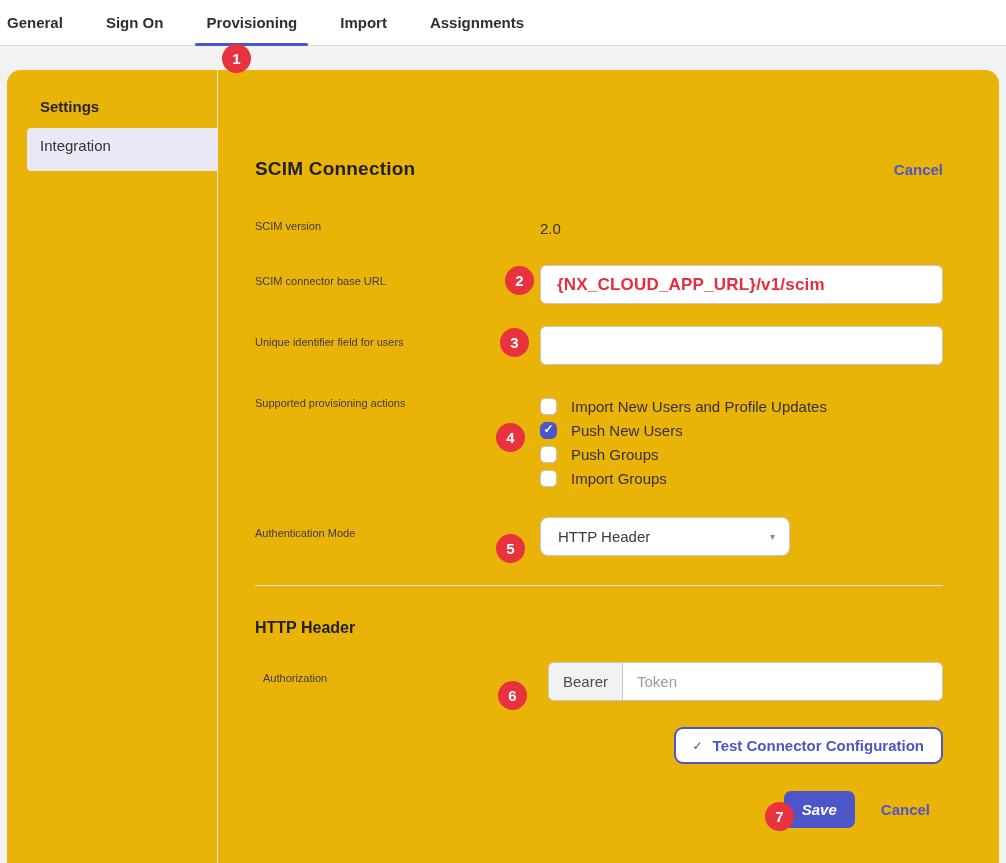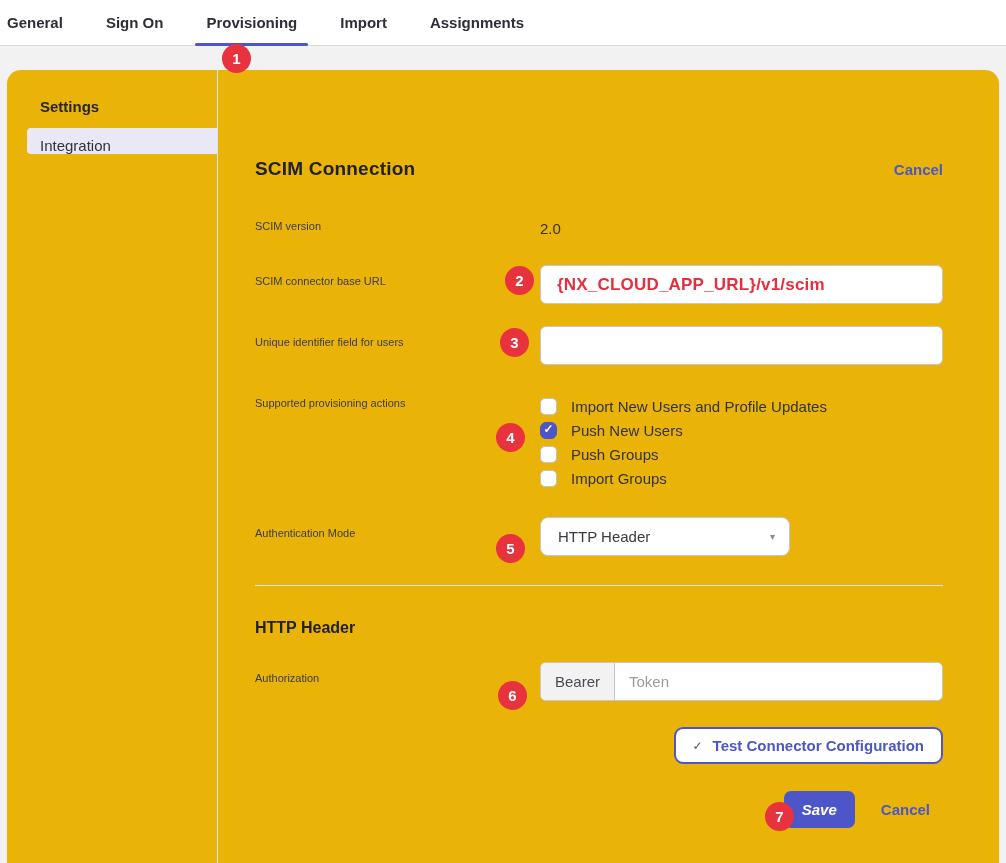--- a/index.html
+++ b/index.html
@@ -31,40 +31,40 @@
   .card {
     position:absolute; left:7px; top:70px; width:992px; height:793px;
     background:#eab308; border-radius:14px 14px 0 0;
     display:flex; box-shadow:0 1px 3px rgba(0,0,0,0.05);
   }
 
   
   .sidebar { width:211px; flex-shrink:0; border-right:1px solid #e4e4e8; padding-top:28px; }
   .sidebar-title { margin:0 0 13px 33px; font-size:15px; font-weight:600; color:#26262c; }
   .sidebar-item {
-    margin-left:20px; padding:9px 0 0 13px; font-size:15px; color:#33333b;
+    margin-left:20px; padding:9px 0 17px 13px; font-size:15px; color:#33333b;
     cursor:pointer; border-radius:4px 0 0 4px;
   }
   .sidebar-item.selected { background:#e9e8f4; }
 
   
   .content { flex:1; padding:88px 56px 0 37px; }
 
   .content-header { display:flex; justify-content:space-between; align-items:center; margin-bottom:40px; }
   .page-title { font-size:19px; font-weight:700; color:#212127; letter-spacing:.2px; }
   .link { color:#4c56c8; font-weight:600; font-size:15px; text-decoration:none; cursor:pointer; }
 
   .form-row { display:flex; align-items:flex-start; }
   .form-label { width:285px; flex-shrink:0; font-size:11px; color:#3c3c44; padding-top:10px; }
   .form-label.no-pad { padding-top:0; }
   .form-control { flex:1; min-width:0; }
   .static-value { font-size:15px; color:#33333b; }
 
   .mb-28{margin-bottom:28px;} .mb-22{margin-bottom:22px;} .mb-29{margin-bottom:29px;}
-  .mb-27{margin-bottom:27px;} .mb-25{margin-bottom:25px;} .mb-26{margin-bottom:26px;}
+  .mb-27{margin-bottom:27px;} .mb-25{margin-bottom:25px;} .mb-26{margin-bottom:26px;margin-left:8px;}
   .mb-33{margin-bottom:33px;}
 
   .text-input {
     width:100%; height:39px; border:1px solid #c6c6cc; border-radius:6px;
     padding:13px 16px; font-size:15px; font-family:inherit; color:#33333b; outline:none; background:#fff;
   }
   .url-input { color:#e62e3d; font-weight:700; font-size:17px; letter-spacing:.2px; }
 
   
   .action-row { display:flex; align-items:center; height:24px; gap:14px; cursor:pointer; }

